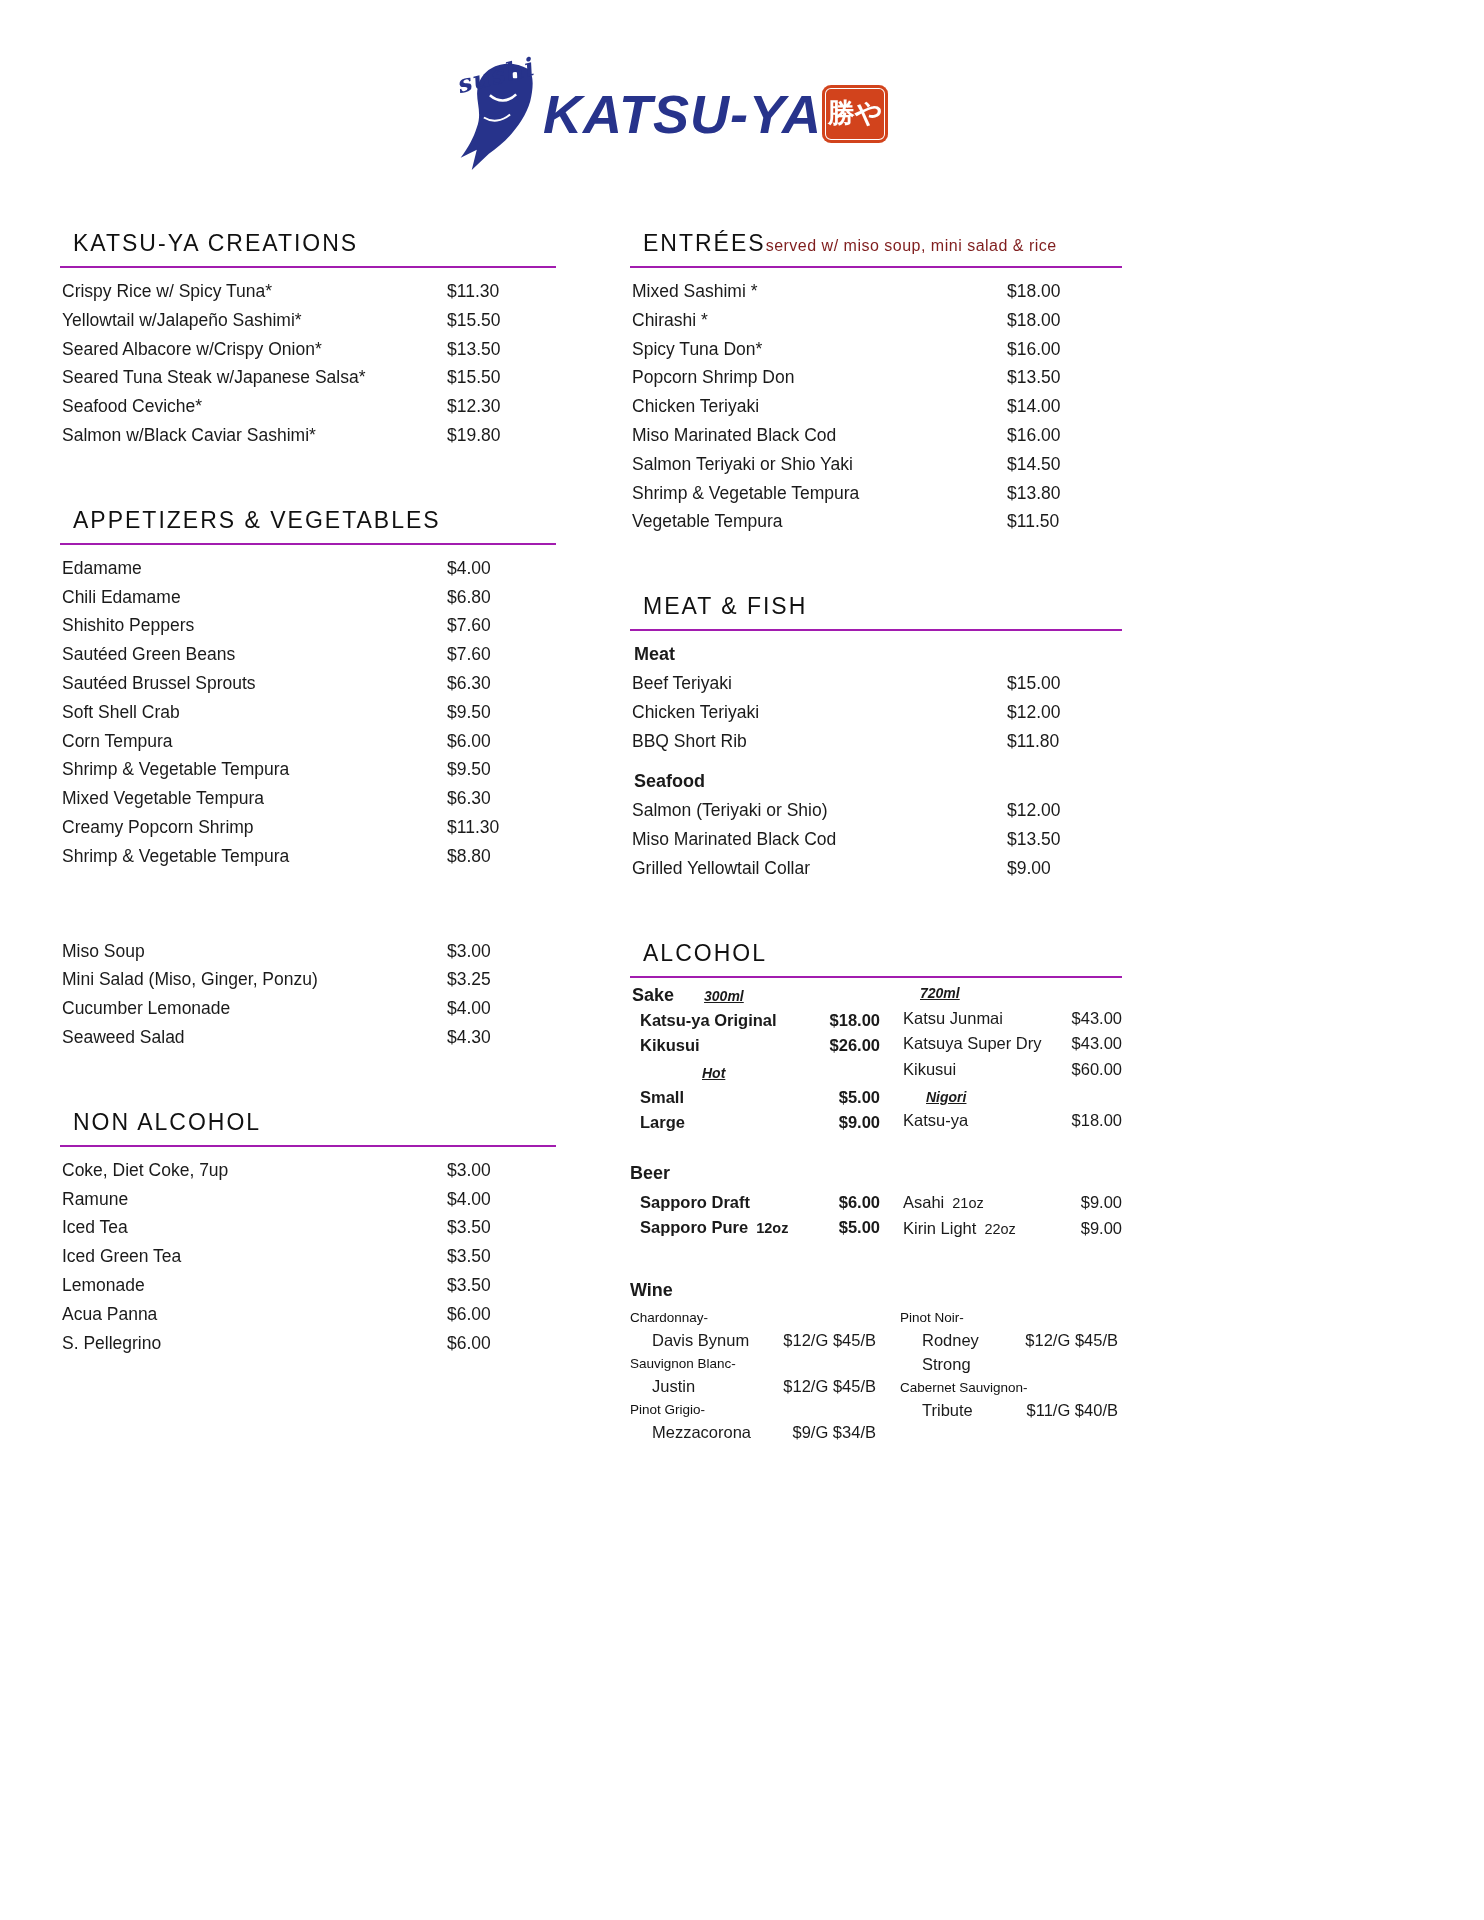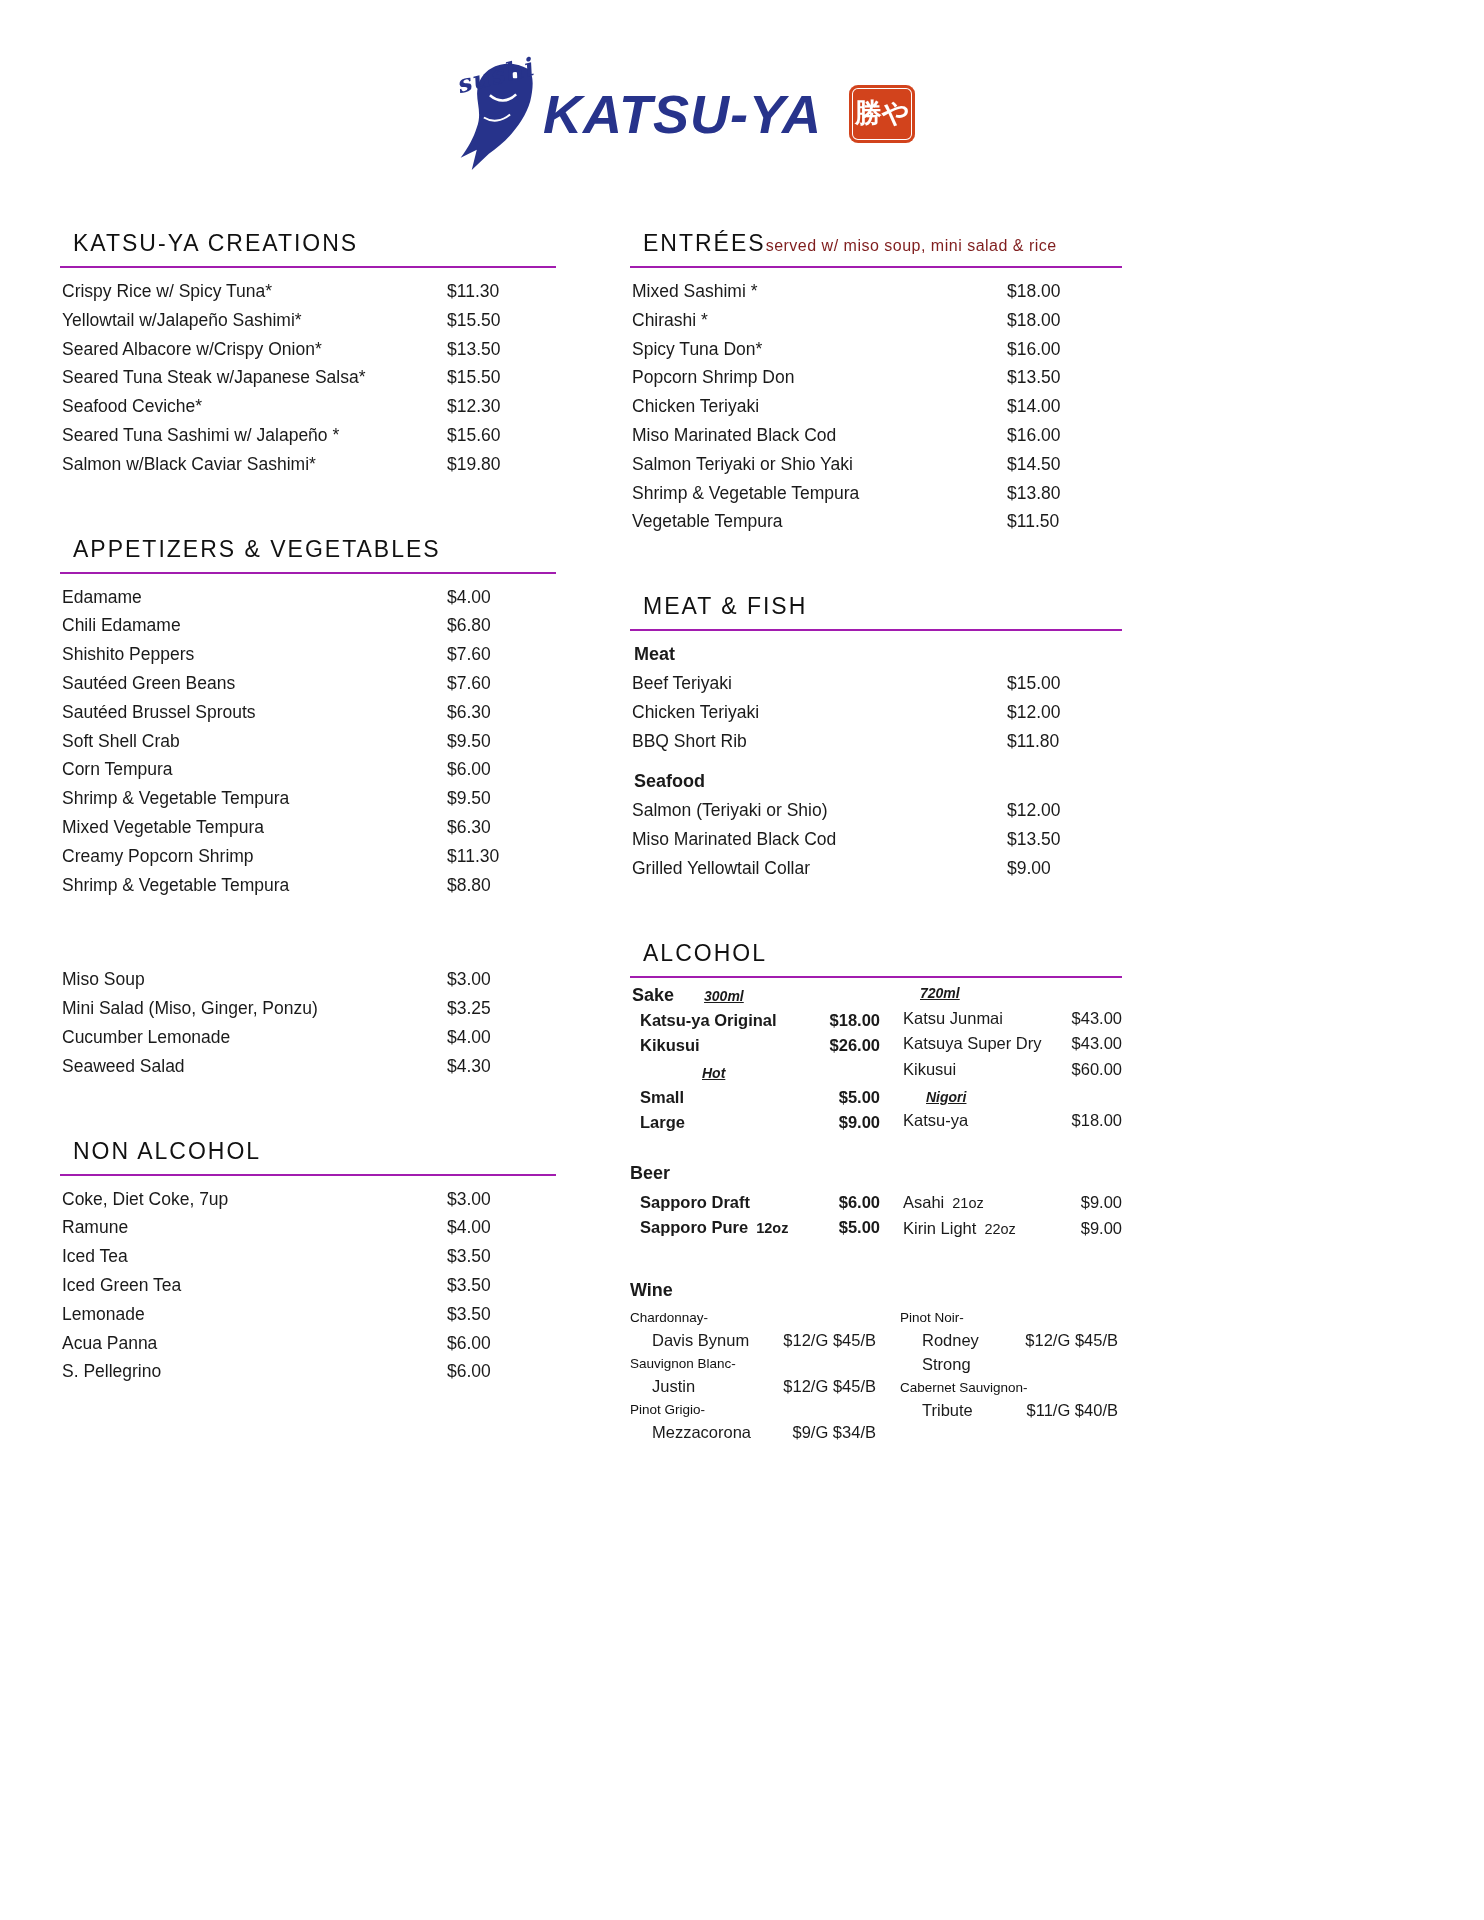--- a/index.html
+++ b/index.html
@@ -42,21 +42,21 @@
     font-family: "Liberation Sans", sans-serif;
     font-style: italic;
     font-weight: 700;
     font-size: 54px;
     letter-spacing: 1px;
     color: #27338b;
     margin-left: -8px;
     white-space: nowrap;
   }
   .logo-seal {
-    margin-left: 27px;
+    margin-left: 0;
     width: 66px;
     height: 58px;
     background: #d2431c;
     border-radius: 9px;
     display: flex;
     align-items: center;
     justify-content: center;
     color: #ffffff;
     font-weight: bold;
     font-size: 27px;
@@ -183,24 +183,20 @@
   <div class="menu-row">
     <span class="item-name">Seared Tuna Steak w/Japanese Salsa*</span>
     <span class="item-price">$15.50</span>
   </div>
 
   <div class="menu-row">
     <span class="item-name">Seafood Ceviche*</span>
     <span class="item-price">$12.30</span>
   </div>
 
-  <div class="menu-row">
-    <span class="item-name">Seared Tuna Sashimi w/ Jalapeño *</span>
-    <span class="item-price">$15.60</span>
-  </div>
 
   <div class="menu-row">
     <span class="item-name">Salmon w/Black Caviar Sashimi*</span>
     <span class="item-price">$19.80</span>
   </div>
 </div>
     </section>
 
     <section class="menu-section">
       <div class="section-header">

